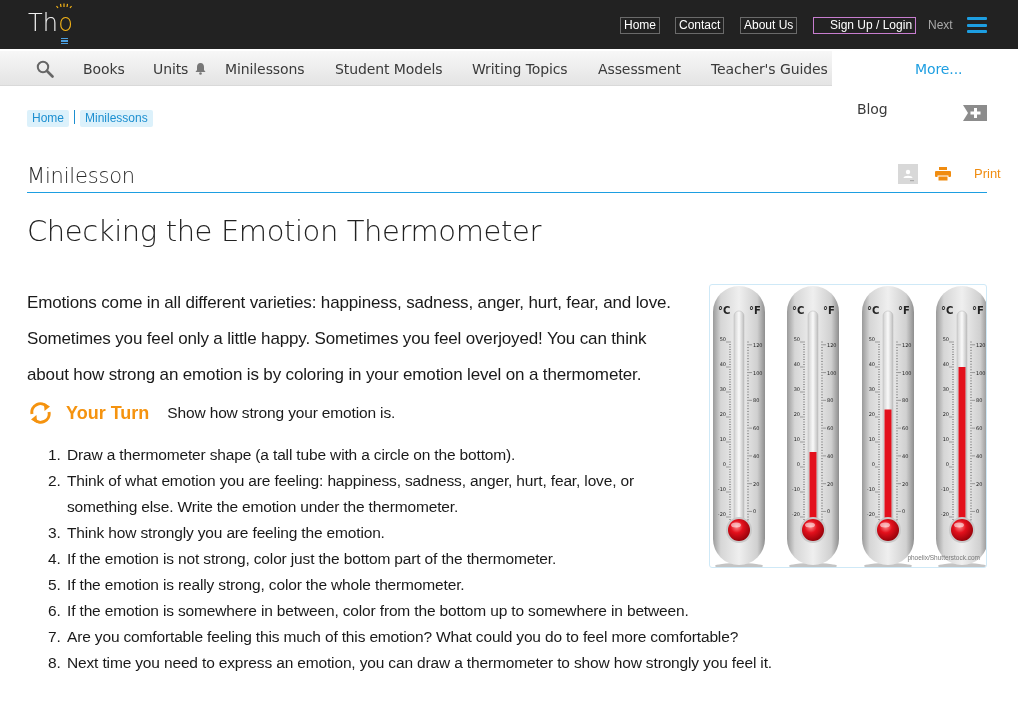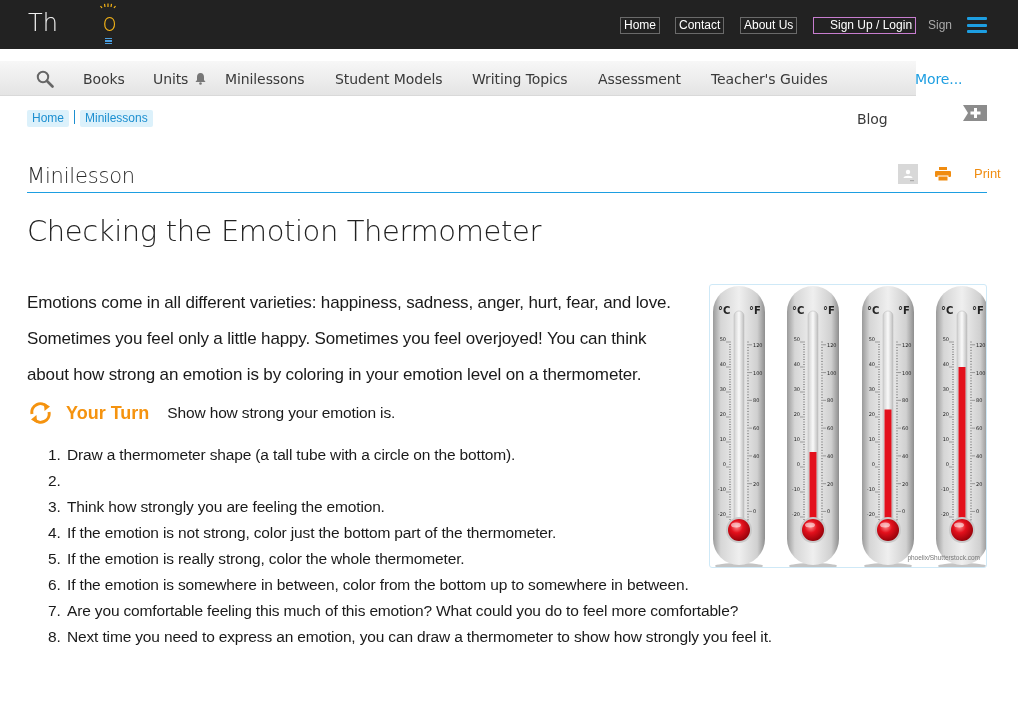--- a/index.html
+++ b/index.html
@@ -1,34 +1,34 @@
 <!DOCTYPE html>
 <html><head>
 <meta charset="utf-8">
 <style>
   * { box-sizing: border-box; margin: 0; padding: 0; }
   html, body { width: 1018px; height: 710px; overflow: hidden; background: #fff; }
   body { font-family: "Liberation Sans", sans-serif; color: #222; position: relative; }
 
   
   .topbar { position: absolute; left: 0; top: 0; width: 1018px; height: 49px; background: #222222; }
-  .logo { position: absolute; left: 28px; top: 9px; font-family: "DejaVu Sans", sans-serif; font-weight: 300; font-size: 24px; color: #f1f1f1; letter-spacing: 0.2px; display: flex; align-items: flex-end; gap: 44px; }
+  .logo { position: absolute; left: 28px; top: 9px; font-family: "DejaVu Sans", sans-serif; font-weight: 300; font-size: 24px; color: #f1f1f1; letter-spacing: 0.2px; display: flex; align-items: flex-end; }
   .logo .o-wrap { position: relative; display: inline-block; }
   .logo .bulb-o { color: #f5b417; }
   .logo .rays { position: absolute; left: -2px; top: -6px; width: 16px; height: 6px; }
   .logo .base { position: absolute; left: 3px; bottom: -8px; width: 7px; height: 7px; background: repeating-linear-gradient(#4b9fe0 0 1.5px, transparent 1.5px 2.5px); }
   .toplinks { position: absolute; top: 17px; left: 0; width: 1018px; height: 18px; }
   .toplink { position: absolute; top: 0; height: 17px; border: 1px solid #6a6a6a; color: #fff; font-size: 12px; line-height: 15px; padding: 0 3px; cursor: pointer; white-space: nowrap; }
   .toplink.signup { border-color: #c77dcf; }
   .menu-label { position: absolute; left: 928px; top: 18px; font-size: 12px; color: #a9a9a9; }
   .hamburger { position: absolute; left: 967px; top: 17px; width: 20px; height: 16px; cursor: pointer; }
   .hamburger span { position: absolute; left: 0; width: 20px; height: 3px; background: #1d9ee1; border-radius: 1px; }
 
   
-  .navbar { position: absolute; left: 0; top: 61px; width: 916px; height: 35px; background: linear-gradient(#f7f7f7, #e4e4e4); border-bottom: 1px solid #d9d9d9; }
+  .navbar { position: absolute; left: 0; top: 51px; width: 832px; height: 35px; background: linear-gradient(#f7f7f7, #e4e4e4); border-bottom: 1px solid #d9d9d9; }
   .nav-search { position: absolute; left: 36px; top: 9px; width: 18px; height: 18px; cursor: pointer; }
   .nav-item { position: absolute; top: 10px; font-family: "DejaVu Sans", sans-serif; font-size: 14px; color: #3a3a3a; cursor: pointer; white-space: nowrap; letter-spacing: -0.1px; }
   .nav-item.more { color: #1d9ee1; }
   .bell { display: inline-block; vertical-align: -1px; margin-left: 2px; }
 
   
   .crumb { position: absolute; top: 110px; height: 17px; background: #dcf1fb; color: #1d8fd0; font-size: 12px; line-height: 17px; padding: 0 5px; border-radius: 2px; cursor: pointer; }
   .crumb-sep { position: absolute; left: 74px; top: 110px; width: 1px; height: 14px; background: #1d8fd0; }
   .bookmark { position: absolute; left: 963px; top: 105px; width: 24px; height: 16px; cursor: pointer; }
 
@@ -82,21 +82,21 @@
       <span class="base"></span>
     </span>
   </div>
 
   <div class="toplinks">
     <a class="toplink" style="left:620px;">Home</a>
     <a class="toplink" style="left:675px;">Contact</a>
     <a class="toplink" style="left:740px;">About Us</a>
     <a class="toplink signup" style="left:813px;padding-left:16px;">Sign Up / Login</a>
   </div>
-  <span class="menu-label">Sign</span>
+  <span class="menu-label">Next</span>
   <div class="hamburger">
     <span style="top:0;"></span>
       <span style="top:6.5px;"></span>
       <span style="top:13px;"></span>
   </div>
 </div>
 
 <div class="navbar">
   <svg class="nav-search" viewBox="0 0 18 18">
     <circle cx="7" cy="7" r="5.2" fill="none" stroke="#666" stroke-width="2"></circle>
@@ -865,20 +865,21 @@
   <span class="yourturn-text">Show how strong your emotion is.</span>
 </div>
 
 <ol class="steps">
   <li>
       <span class="num">1.</span>
       <span class="txt">Draw a thermometer shape (a tall tube with a circle on the bottom).</span>
     </li>
   <li class="narrow">
       <span class="num">2.</span>
+      <span class="txt">Think of what emotion you are feeling: happiness, sadness, anger, hurt, fear, love, or something else. Write the emotion under the thermometer.</span>
     </li>
   <li>
       <span class="num">3.</span>
       <span class="txt">Think how strongly you are feeling the emotion.</span>
     </li>
   <li>
       <span class="num">4.</span>
       <span class="txt">If the emotion is not strong, color just the bottom part of the thermometer.</span>
     </li>
   <li>

